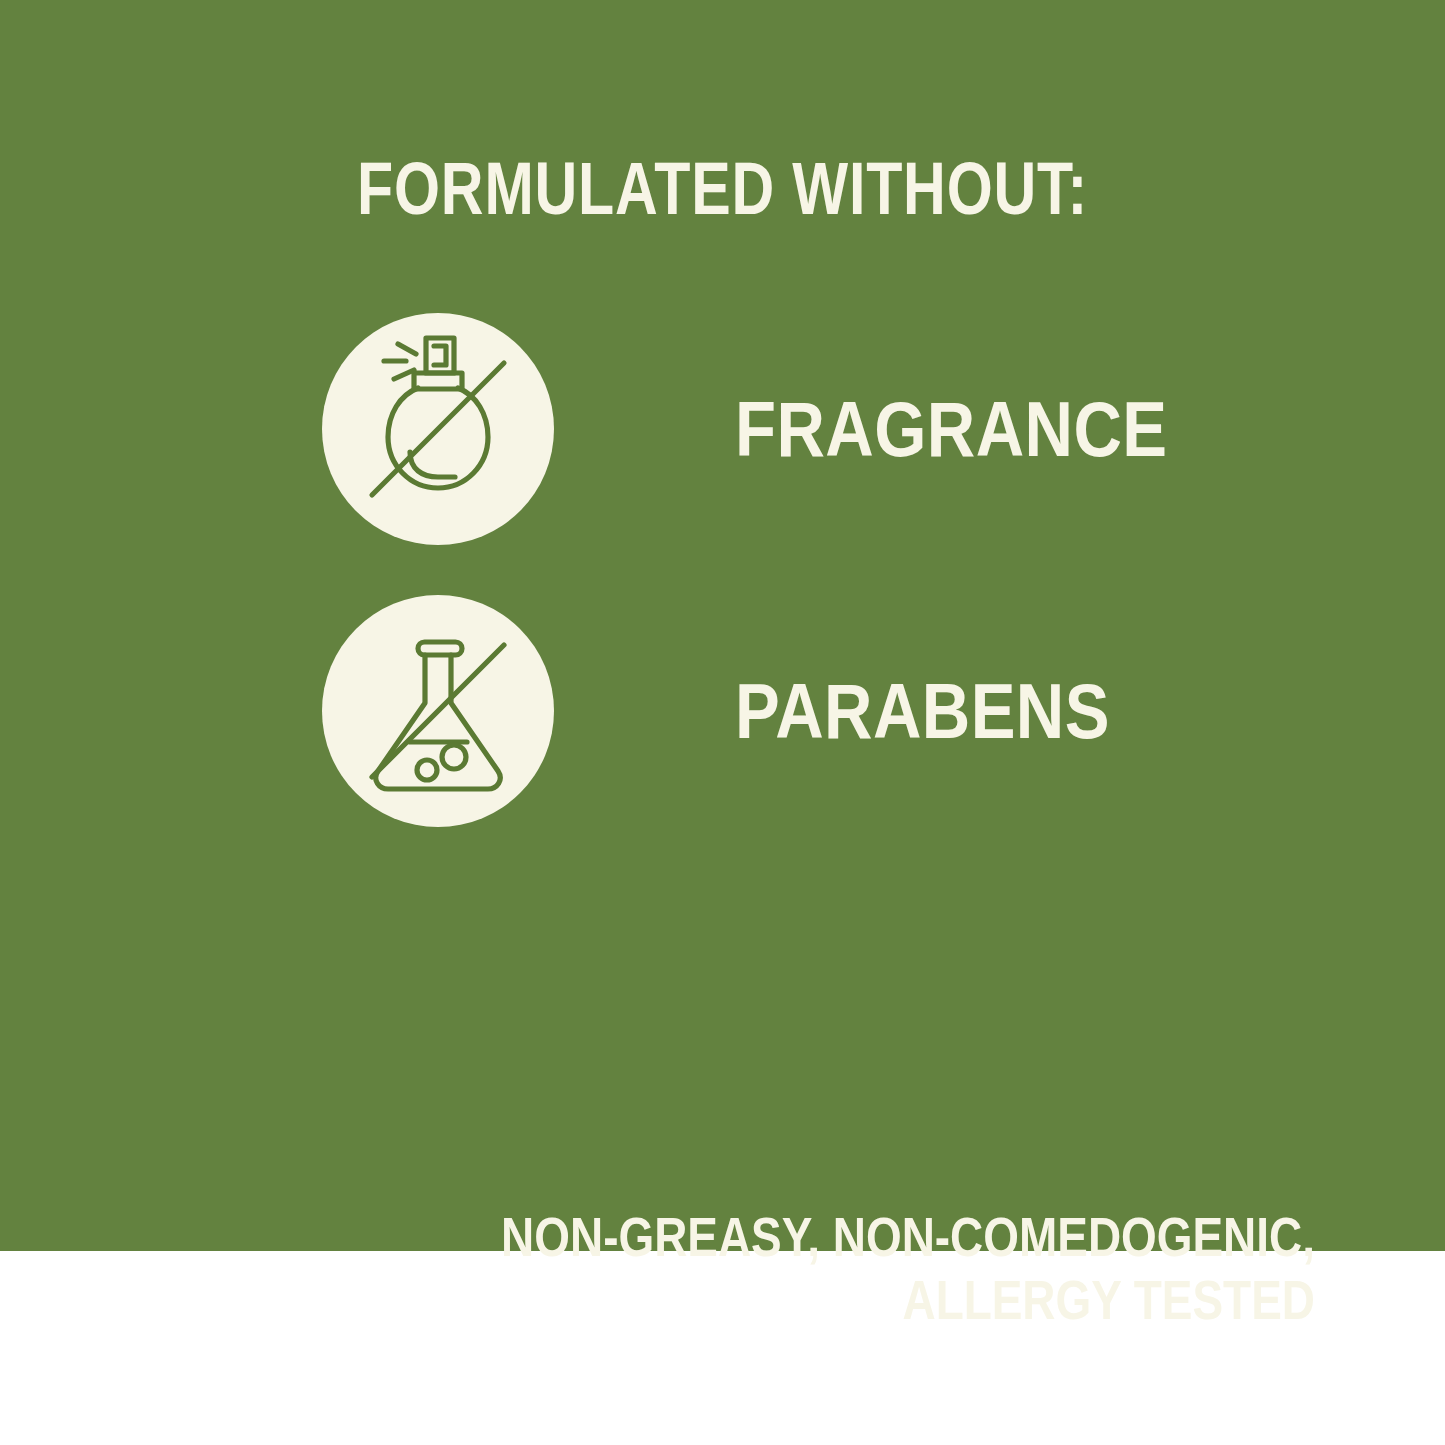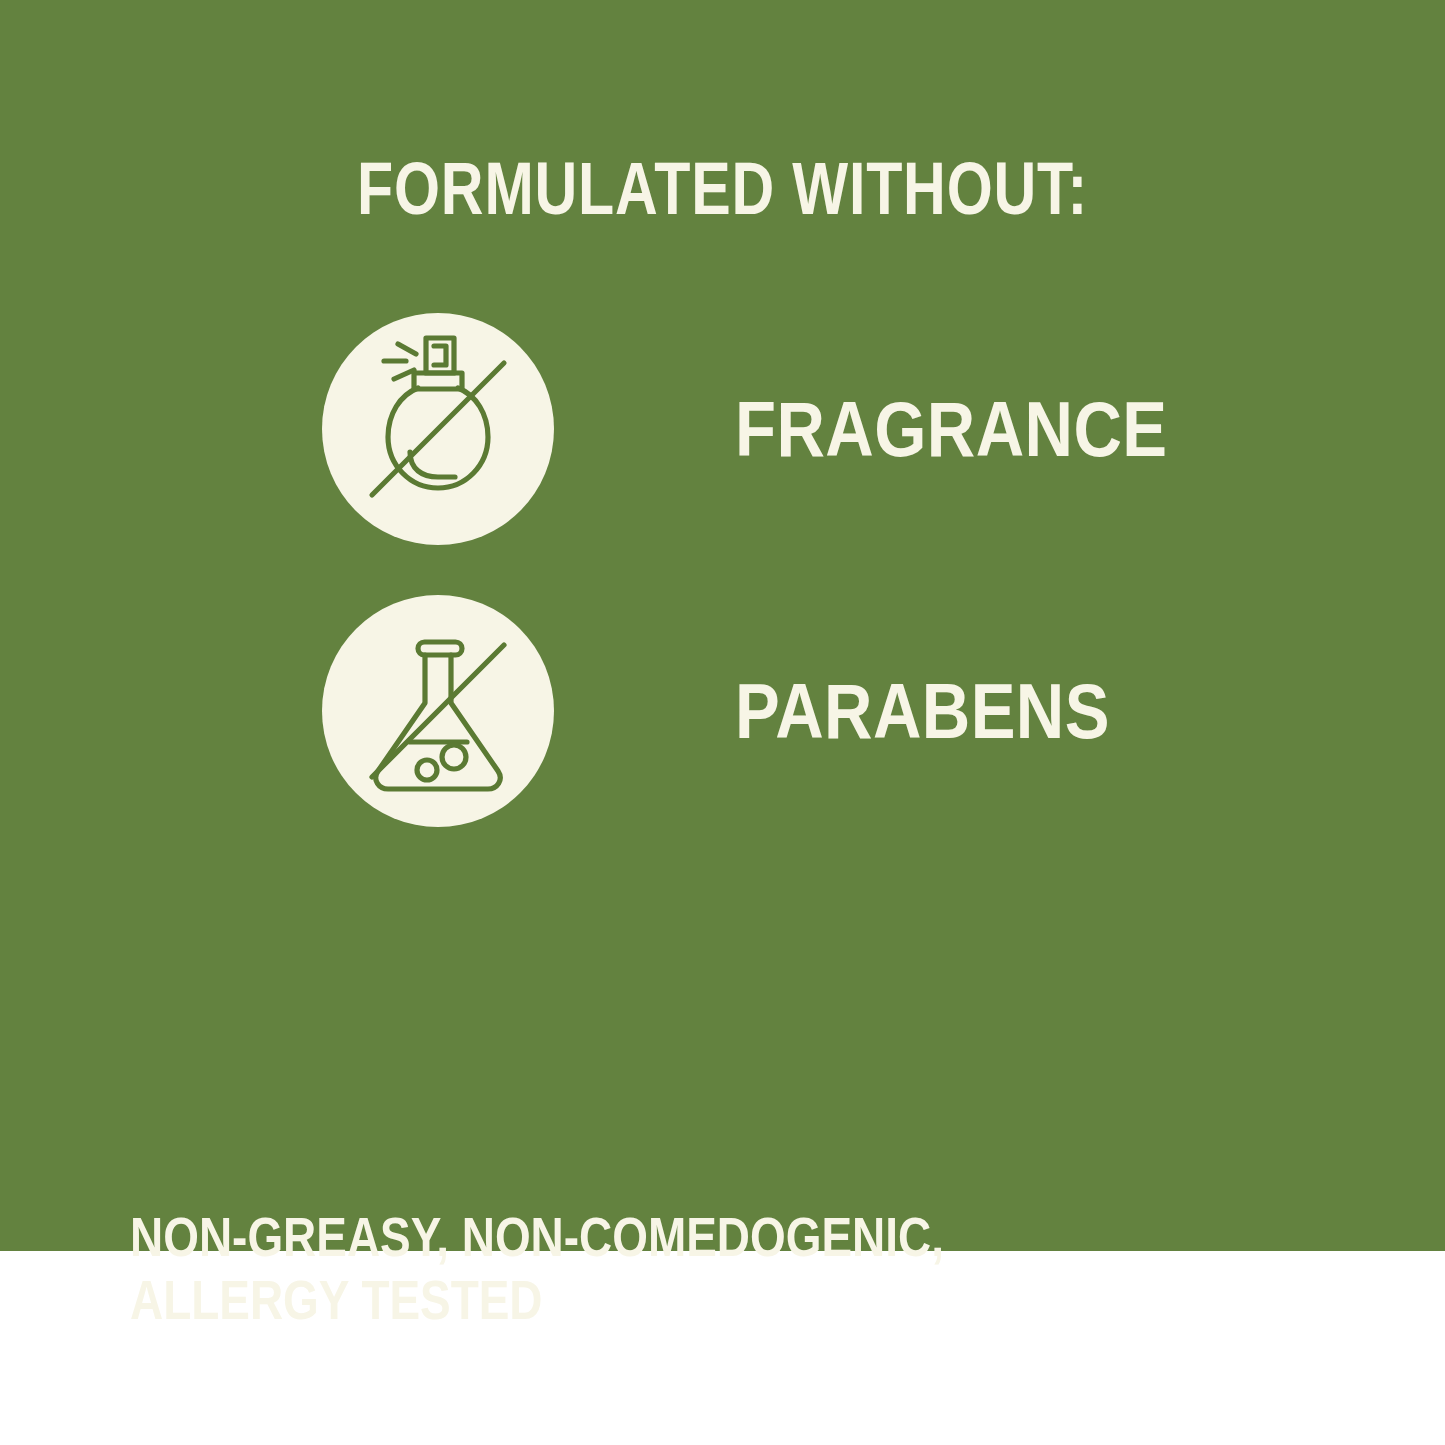--- a/index.html
+++ b/index.html
@@ -85,21 +85,21 @@
     white-space: nowrap;
     line-height: 1;
   }
 
   
   .footer {
     position: absolute;
     top: 1206px;
     left: 0;
     width: 1445px;
-    text-align: left;
+    text-align: right;
     color: #f7f5e6;
     font-family: "Liberation Sans", sans-serif;
     font-weight: bold;
     font-size: 56px;
     line-height: 1.12;
     letter-spacing: 0px;
   }
   .footer-line {
     display: block;
     transform: scaleX(0.82);

